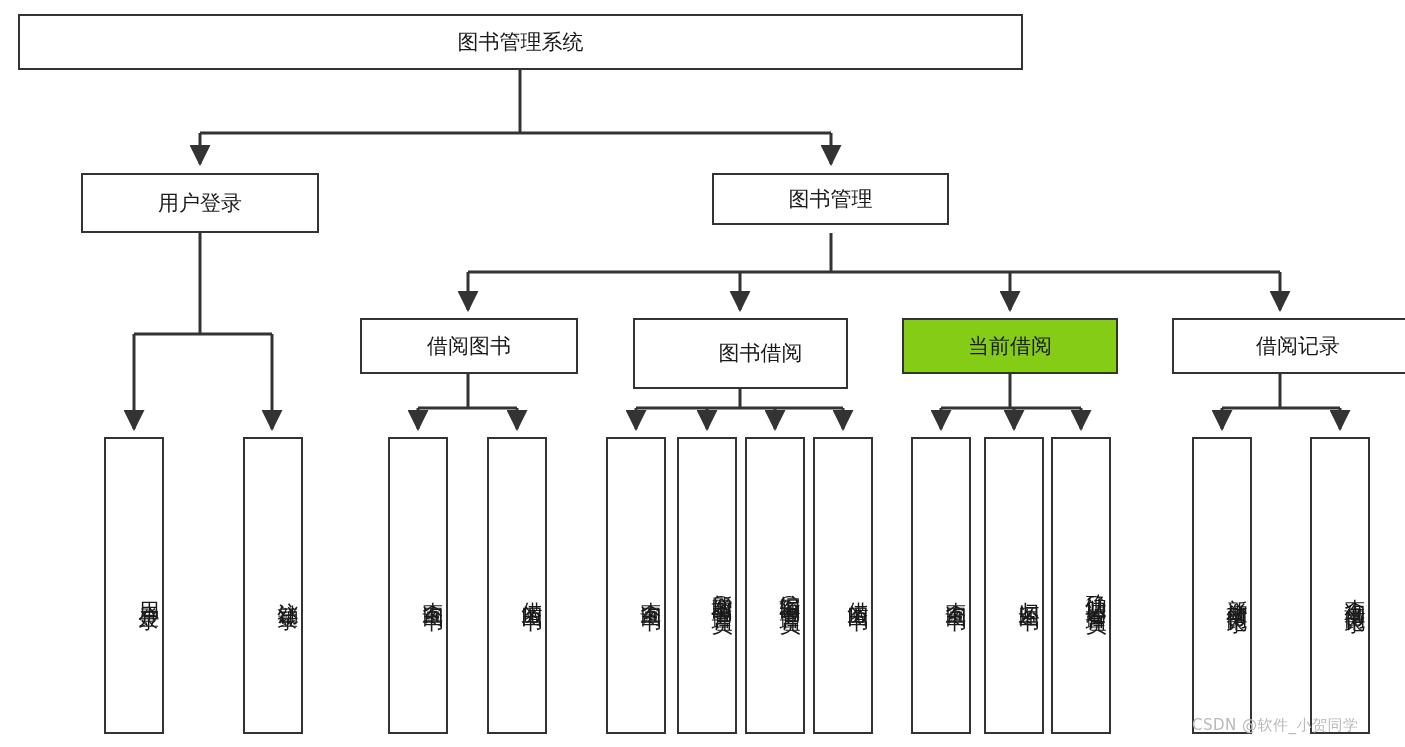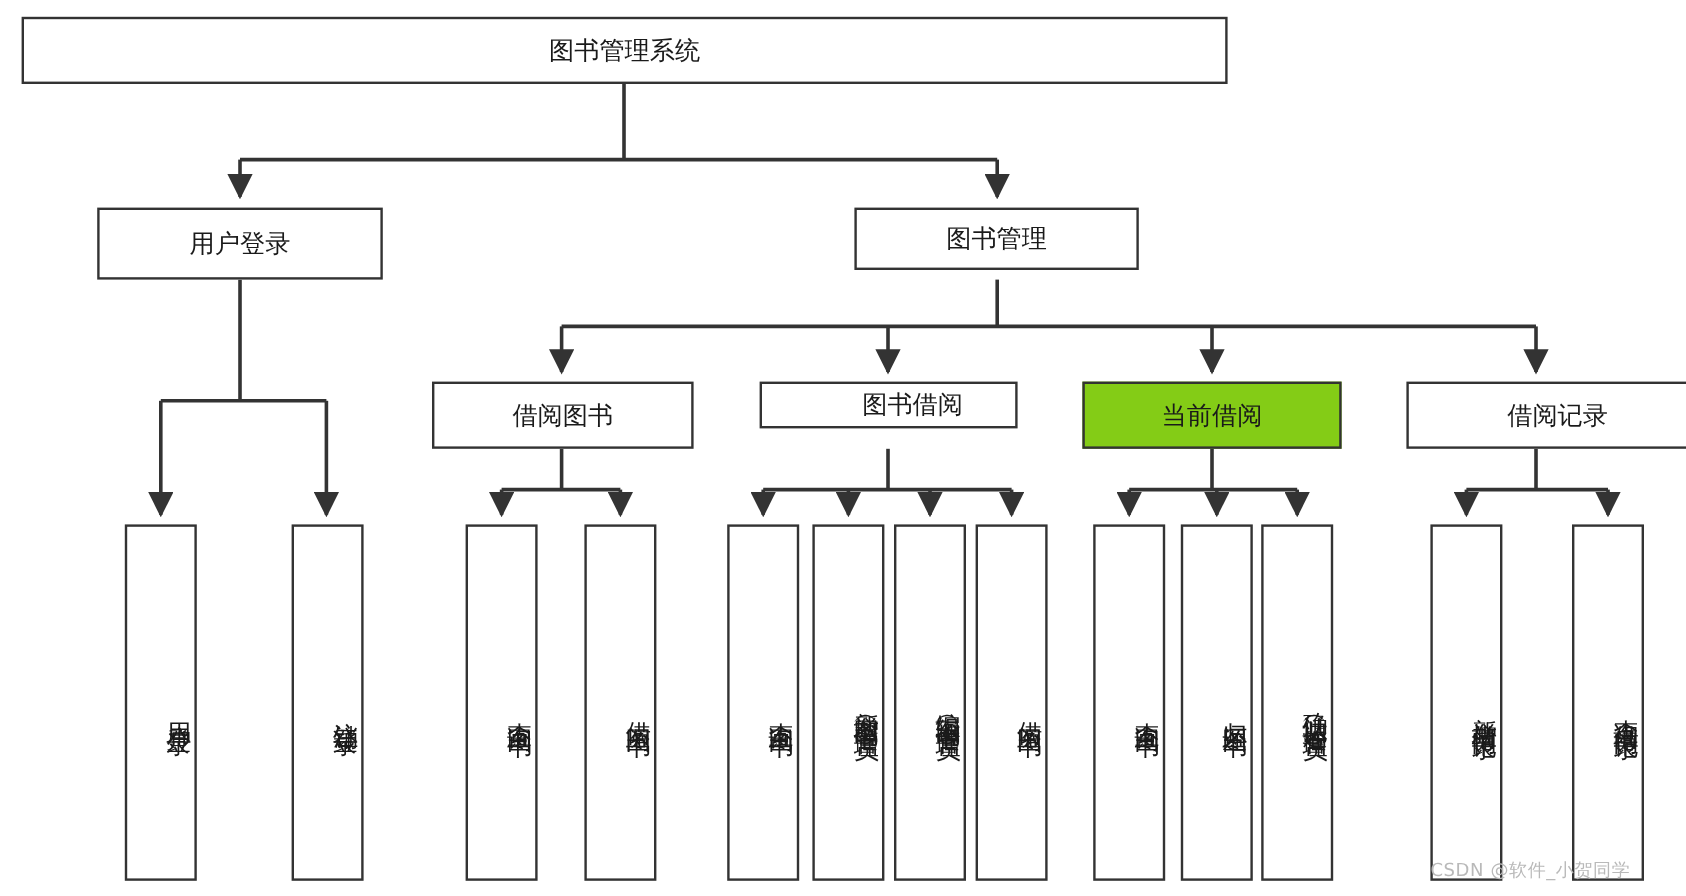--- a/index.html
+++ b/index.html
@@ -127,21 +127,21 @@
   <div class="node h" style="left: 81px; top: 173px; width: 238px; height: 60px; border-color: rgb(51, 51, 51); background: rgb(255, 255, 255); color: rgb(26, 26, 26);">
     <span>用户登录</span>
   </div>
   <div class="node h" style="left: 712px; top: 173px; width: 237px; height: 52px; border-color: rgb(51, 51, 51); background: rgb(255, 255, 255); color: rgb(26, 26, 26);">
     <span>图书管理</span>
   </div>
 
   <div class="node h" style="left: 360px; top: 318px; width: 218px; height: 56px; border-color: rgb(51, 51, 51); background: rgb(255, 255, 255); color: rgb(26, 26, 26);">
     <span>借阅图书</span>
   </div>
-  <div class="node h" style="left: 633px; top: 318px; width: 215px; height: 39px; border-color: rgb(51, 51, 51); background: rgb(255, 255, 255); color: rgb(26, 26, 26); padding-left: 40px;">
+  <div class="node h" style="left: 633px; top: 318px; width: 215px; height: 71px; border-color: rgb(51, 51, 51); background: rgb(255, 255, 255); color: rgb(26, 26, 26); padding-left: 40px;">
     <span>图书借阅</span>
   </div>
   <div class="node h" style="left: 902px; top: 318px; width: 216px; height: 56px; border-color: rgb(51, 51, 51); background: #84cc16; color: rgb(26, 26, 26);">
     <span>当前借阅</span>
   </div>
   <div class="node h" style="left: 1172px; top: 318px; width: 252px; height: 56px; border-color: rgb(51, 51, 51); background: rgb(255, 255, 255); color: rgb(26, 26, 26);">
     <span>借阅记录</span>
   </div>
 
   <div class="node v" style="left: 104px; top: 437px; width: 60px; height: 297px; border-color: rgb(51, 51, 51); background: rgb(255, 255, 255); color: rgb(26, 26, 26);">

